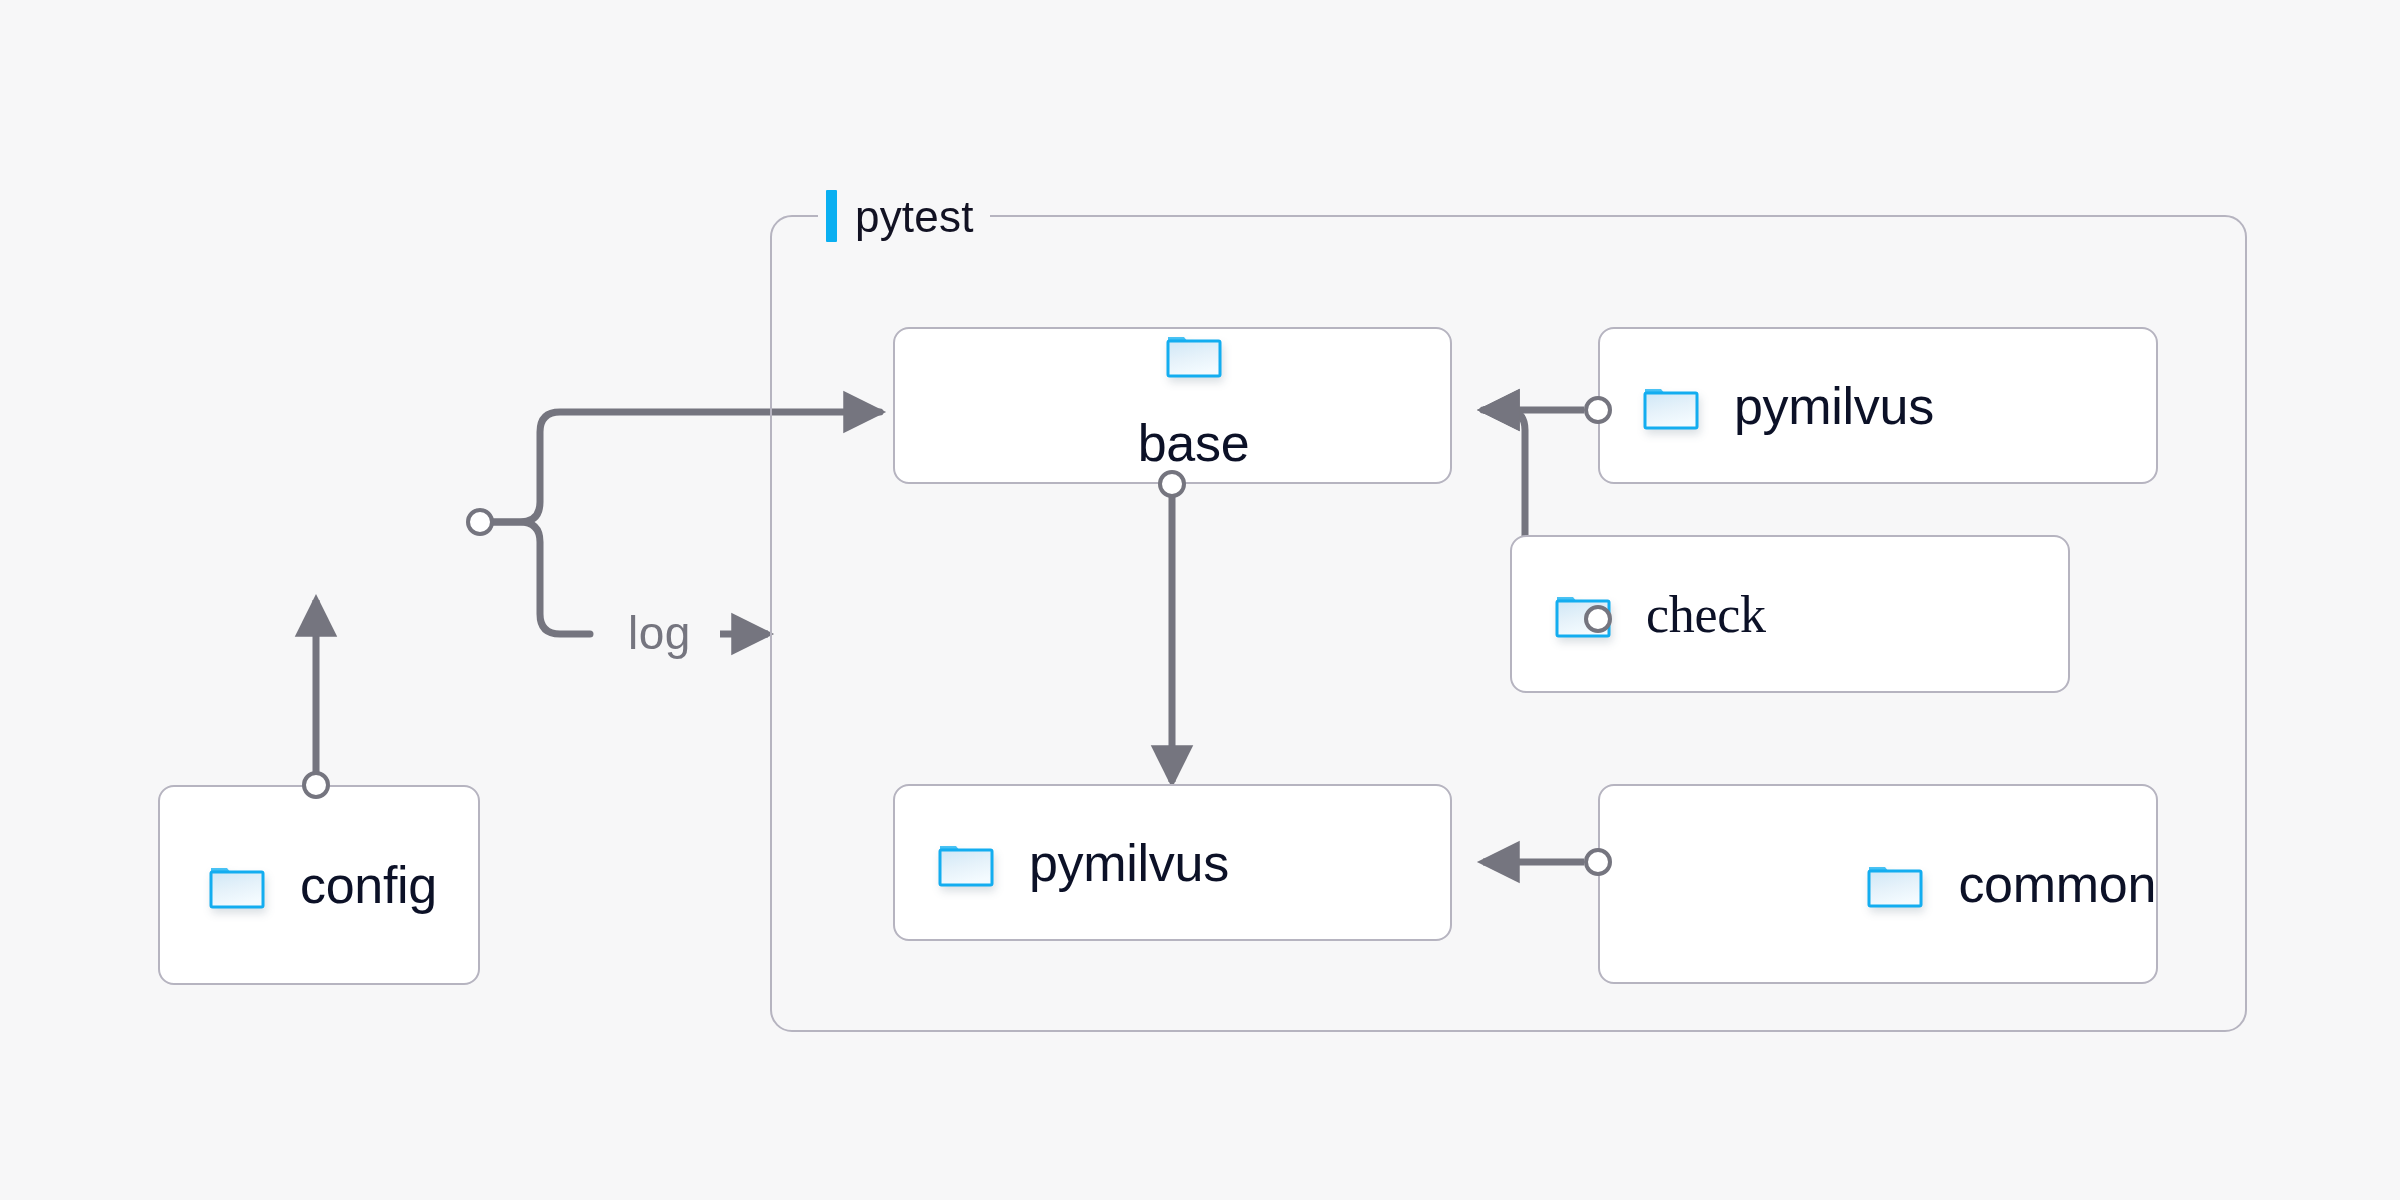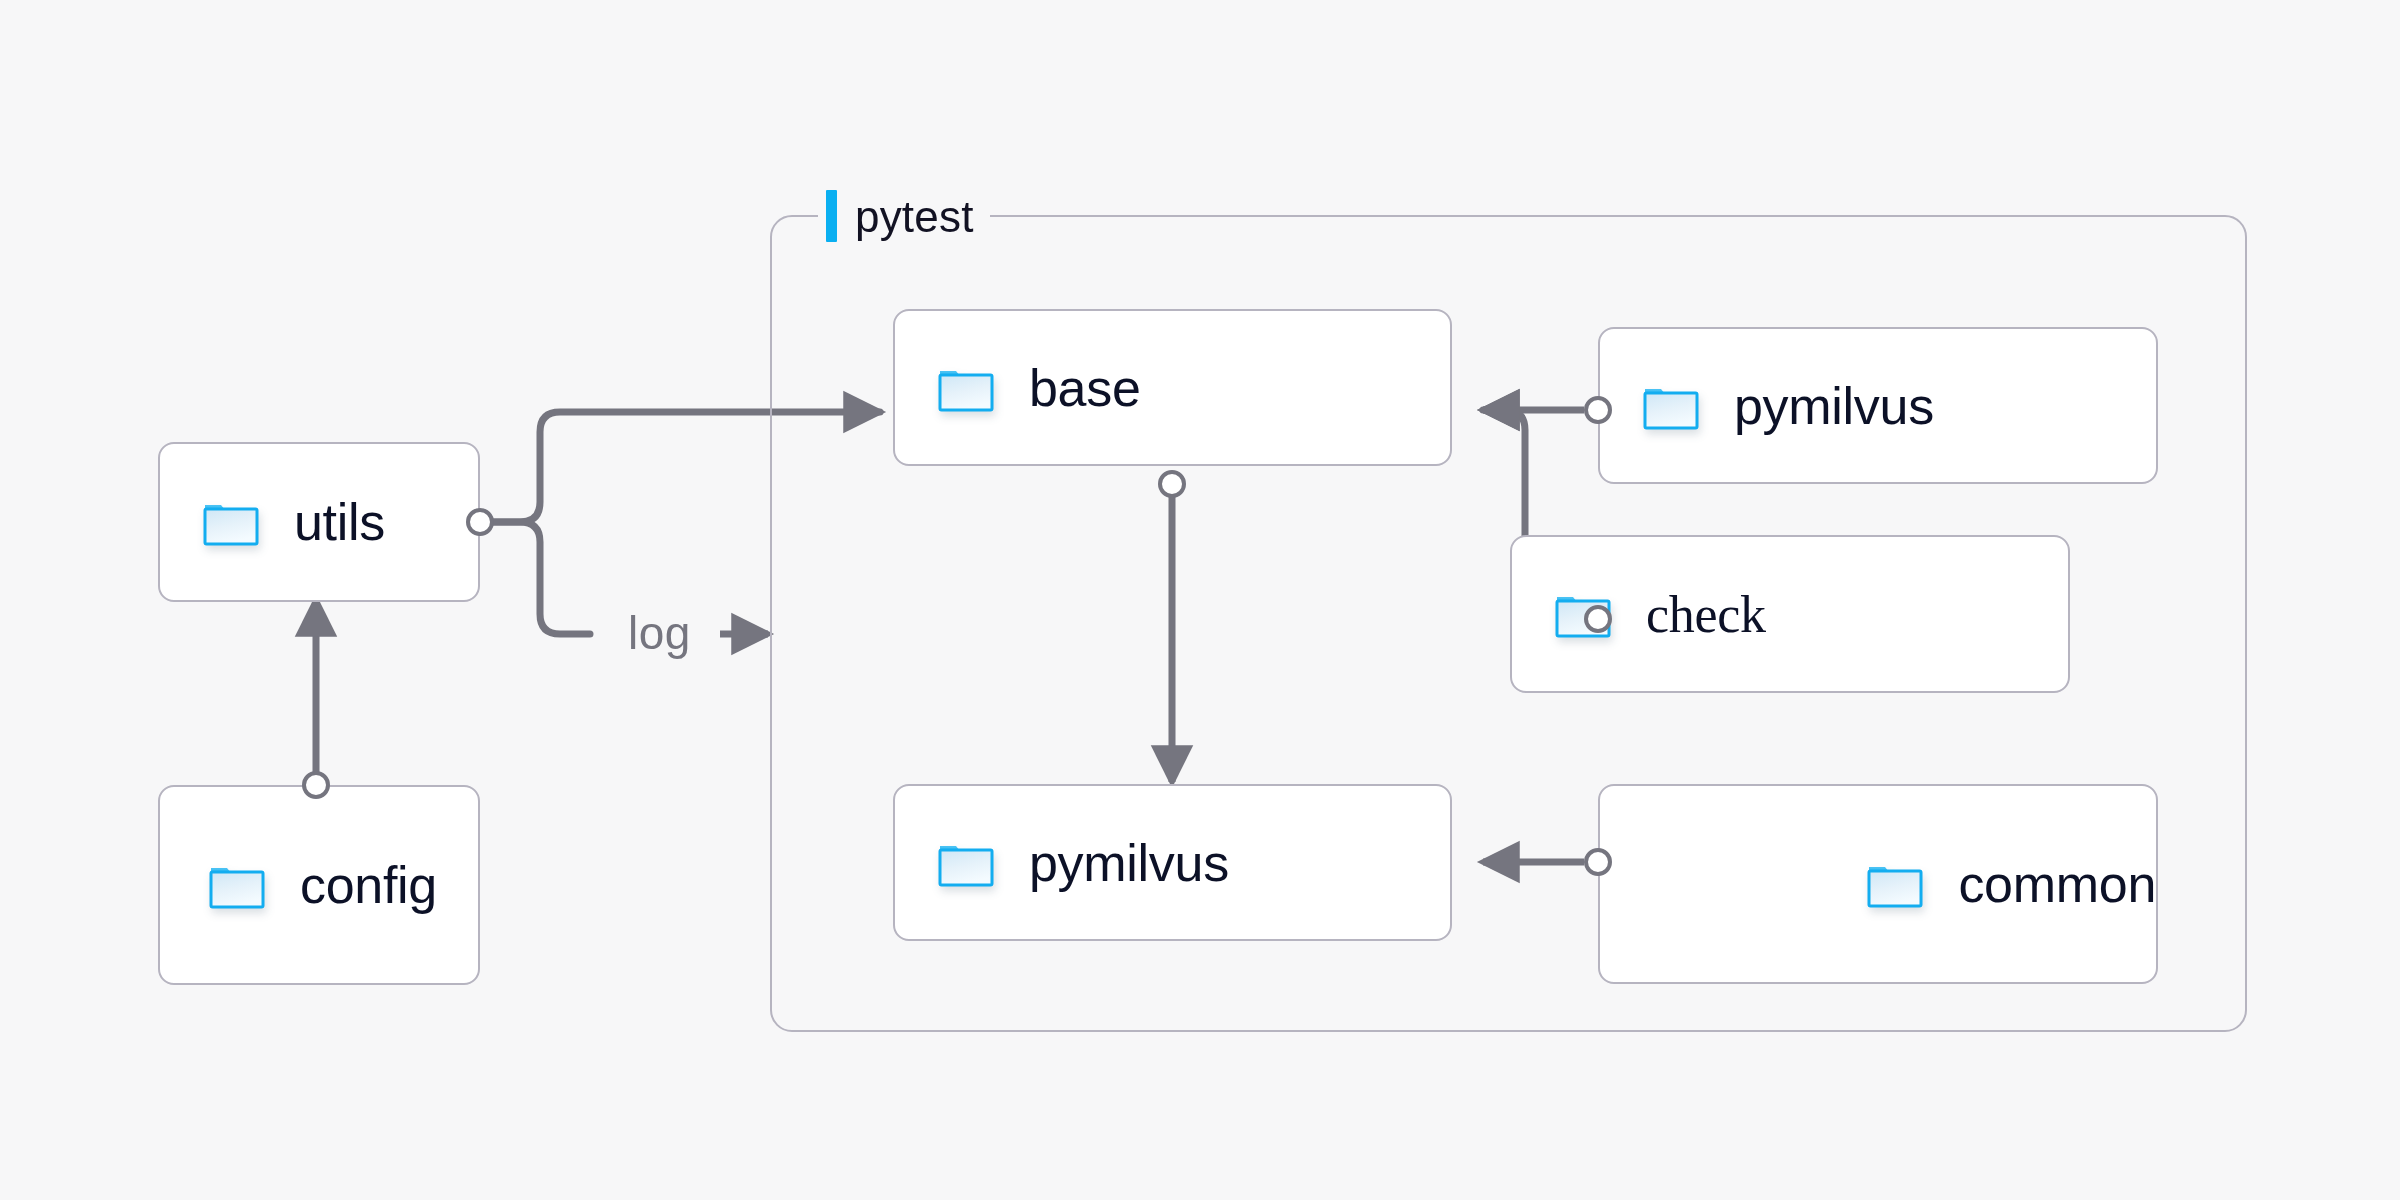--- a/index.html
+++ b/index.html
@@ -152,43 +152,34 @@
       <path d="M 1584 862 L 1483 862" fill="none" stroke="#75757f" stroke-width="7" marker-end="url(#arrow)"></path>
     </g>
   </svg>
 
   <div class="group-box" style="left:770px; top:215px; width:1477px; height:817px;"></div>
   <div class="group-label-wrap" style="left:818px; top:188px;">
     <span class="group-bar"></span>
     <span class="group-label">pytest</span>
   </div>
 
-  <div class="node" style="left:158px; top:442px; width:322px; height:160px;">
-    <span class="folder-icon">
-      <svg viewBox="0 0 58 50" width="58" height="50">
-        <path d="M3 8 h16 l4 5 h9 v6 H3 z" fill="url(#folderTab)"></path>
-        <rect x="3" y="12" width="52" height="35" rx="1.5" fill="url(#folderBody)" stroke="#13ADF0" stroke-width="3"></rect>
-      </svg>
-    </span>
-    <span class="node-label">utils</span>
-  </div>
   <span class="port" style="left:466px; top:508px;"></span>
 
   <div class="node" style="left:158px; top:785px; width:322px; height:200px;padding-left:48px;">
     <span class="folder-icon">
       <svg viewBox="0 0 58 50" width="58" height="50">
         <path d="M3 8 h16 l4 5 h9 v6 H3 z" fill="url(#folderTab)"></path>
         <rect x="3" y="12" width="52" height="35" rx="1.5" fill="url(#folderBody)" stroke="#13ADF0" stroke-width="3"></rect>
       </svg>
     </span>
     <span class="node-label">config</span>
   </div>
   <span class="port" style="left:302px; top:771px;"></span>
 
-  <div class="node" style="left:893px; top:309px; width:559px; height:157px;">
+  <div class="node" style="left:893px; top:327px; width:559px; height:157px;flex-direction:column;">
     <span class="folder-icon">
       <svg viewBox="0 0 58 50" width="58" height="50">
         <path d="M3 8 h16 l4 5 h9 v6 H3 z" fill="url(#folderTab)"></path>
         <rect x="3" y="12" width="52" height="35" rx="1.5" fill="url(#folderBody)" stroke="#13ADF0" stroke-width="3"></rect>
       </svg>
     </span>
     <span class="node-label">base</span>
   </div>
   <span class="port" style="left:1158px; top:470px;"></span>
 

